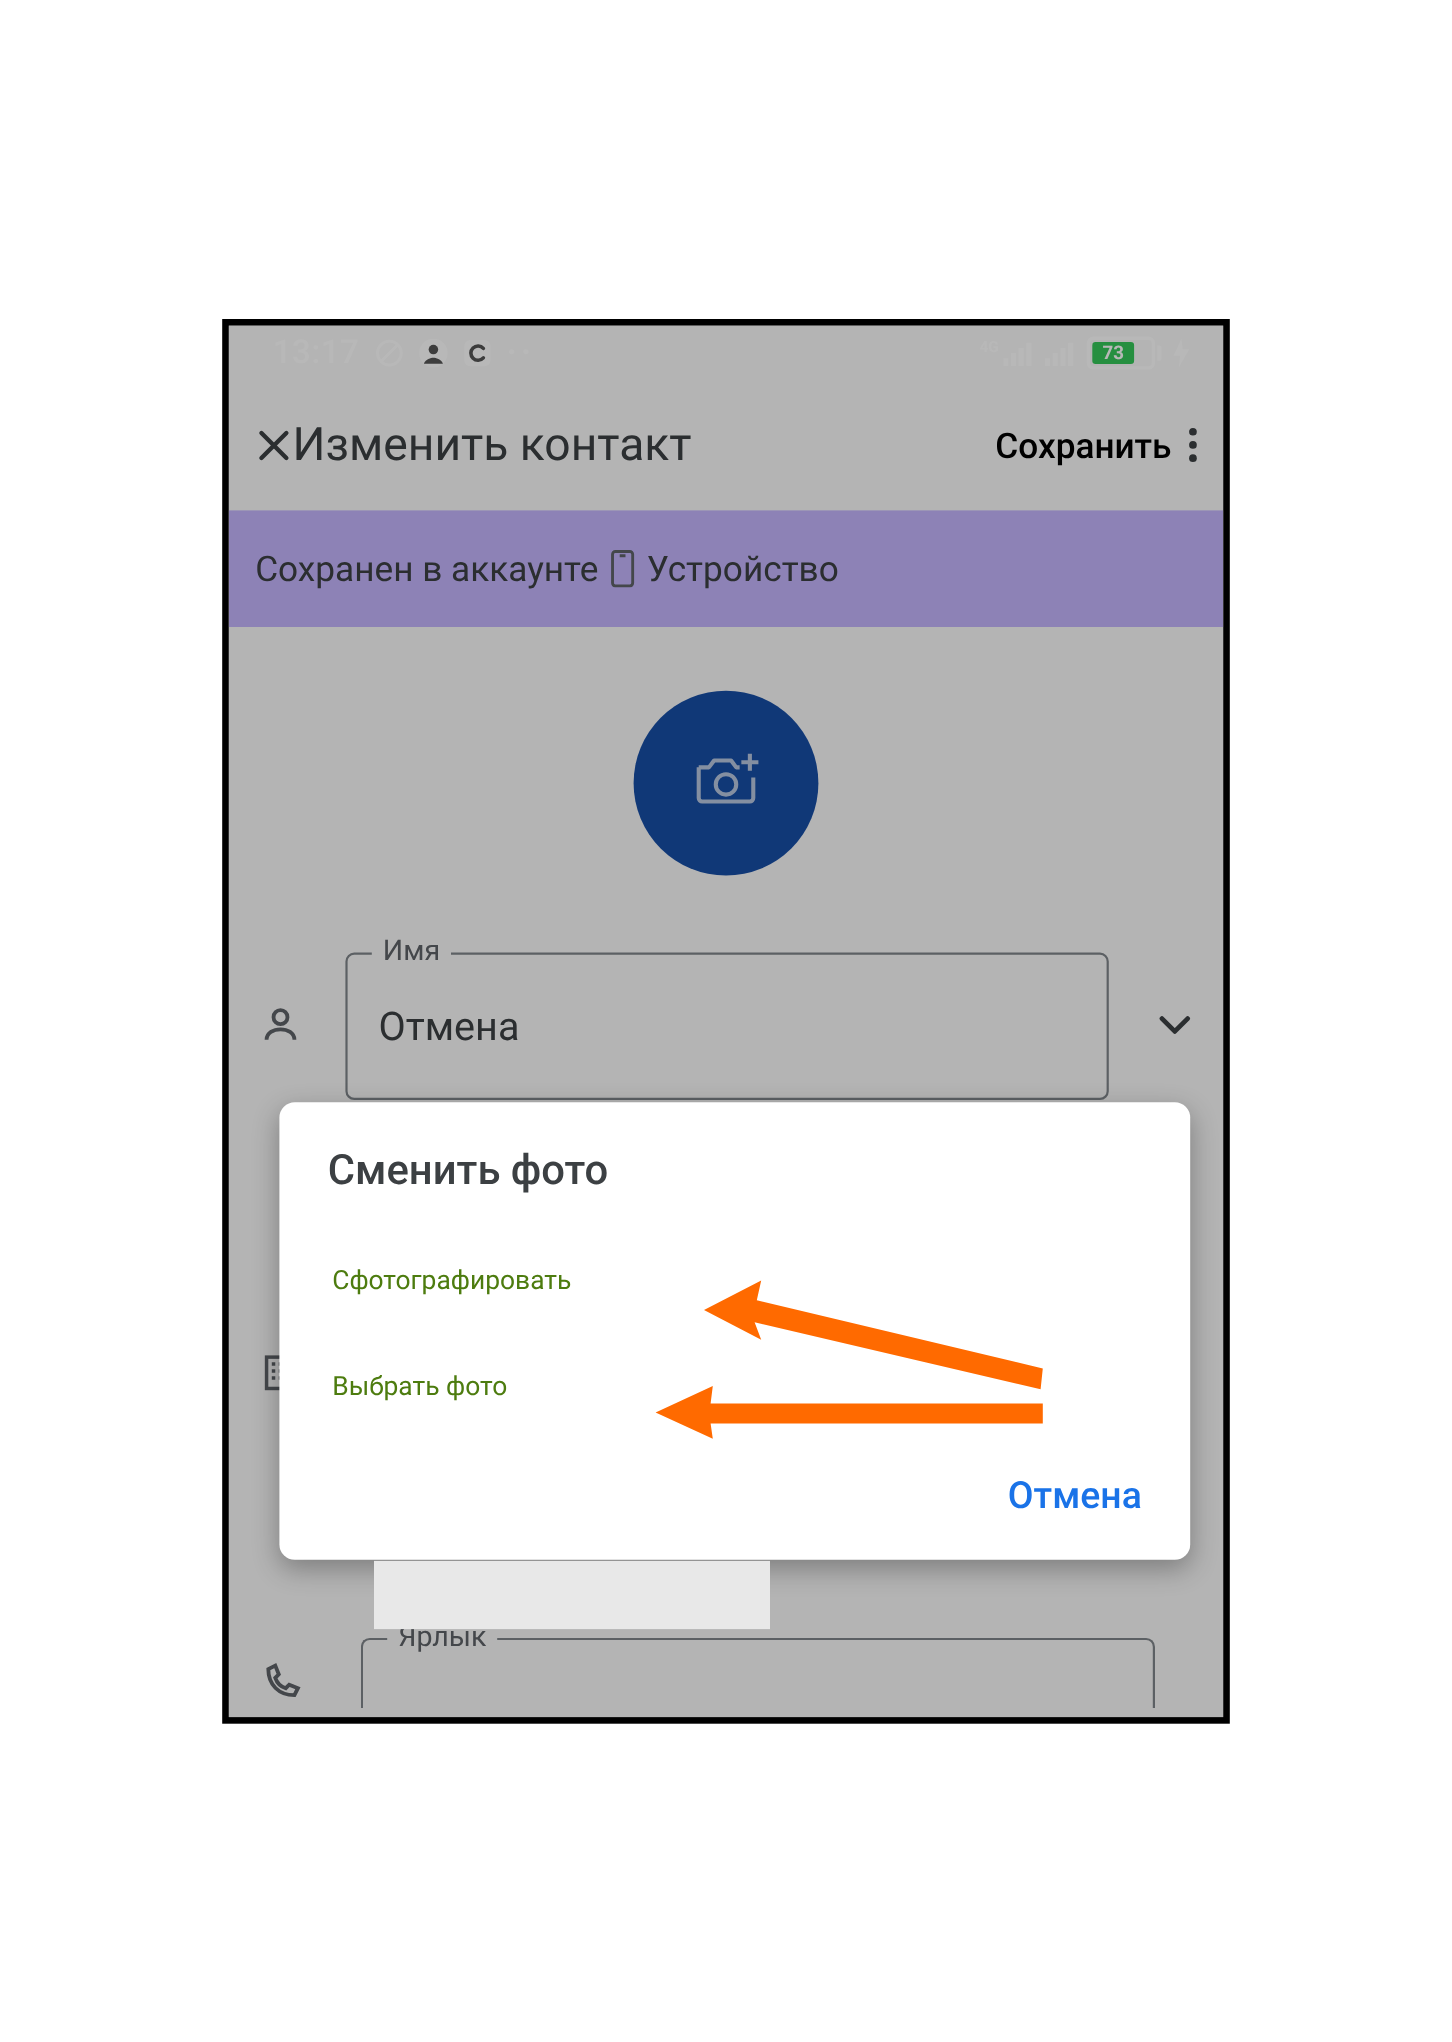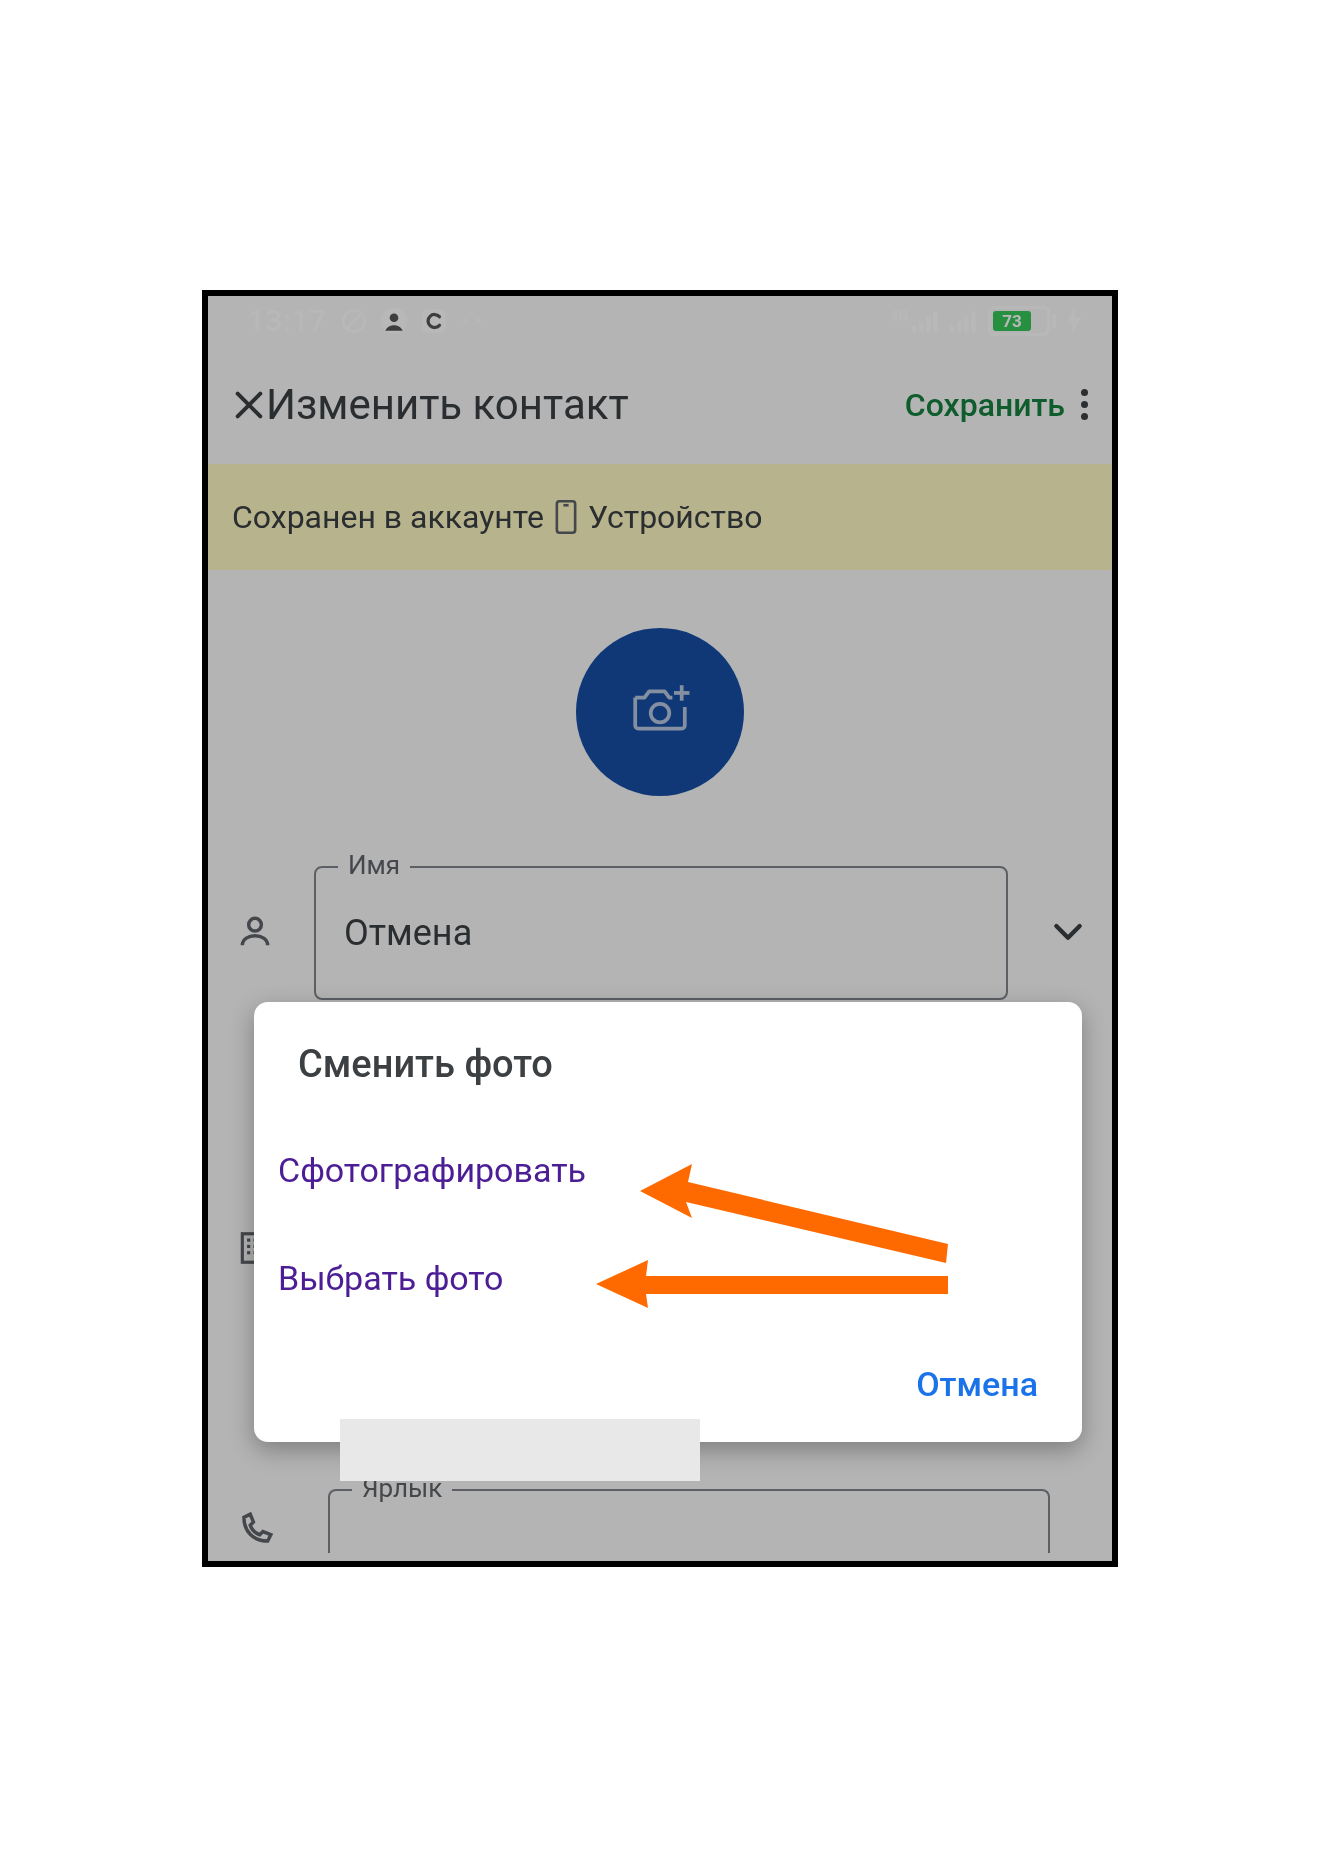--- a/index.html
+++ b/index.html
@@ -54,28 +54,28 @@
     
     .app-bar {
       height: 118px;
       display:flex;
       align-items:center;
       padding: 0 24px;
       position:relative;
       z-index: 20;
     }
     .app-title { font-size: 42px; color:#3c4043; font-weight: 400; flex:0 0 auto; }
-    .app-save { font-size: 32px; color:#15803d; font-weight:500; margin-left:auto; margin-right: 16px;}
+    .app-save { font-size: 32px; color:#000000; font-weight:500; margin-left:auto; margin-right: 16px;}
     .kebab { display:flex; flex-direction:column; gap:5px; }
     .kebab span { width:7px; height:7px; background:#3c4043; border-radius:50%; }
     .close-x svg { display:block; }
     
     .acct-row {
       height: 106px;
-      background: #fef9c3;
+      background: #c4b5fd;
       display:flex;
       align-items:center;
       padding: 0 24px;
       gap: 10px;
       font-size: 32px;
       color:#3c4043;
       position:relative;
       z-index:20;
     }
     
@@ -128,23 +128,23 @@
       padding: 40px 0 26px;
       box-shadow: 0 8px 24px rgba(0,0,0,0.3);
     }
     .dialog-title {
       font-size: 38px;
       color:#3c4043;
       font-weight:500;
       padding: 0 44px 30px;
     }
     .dialog-item {
-      font-size: 34px;
-      color:#4c1d95;
-      padding: 34px 24px;
+      font-size: 24px;
+      color:#4d7c0f;
+      padding: 34px 48px;
     }
     .dialog-actions {
       display:flex; justify-content:flex-end;
       padding: 32px 44px 12px;
       text-align: center;
     }
     .dialog-cancel { font-size: 34px; color:#1a73e8; font-weight:500; }
     
     .arrows {
       position:absolute;

